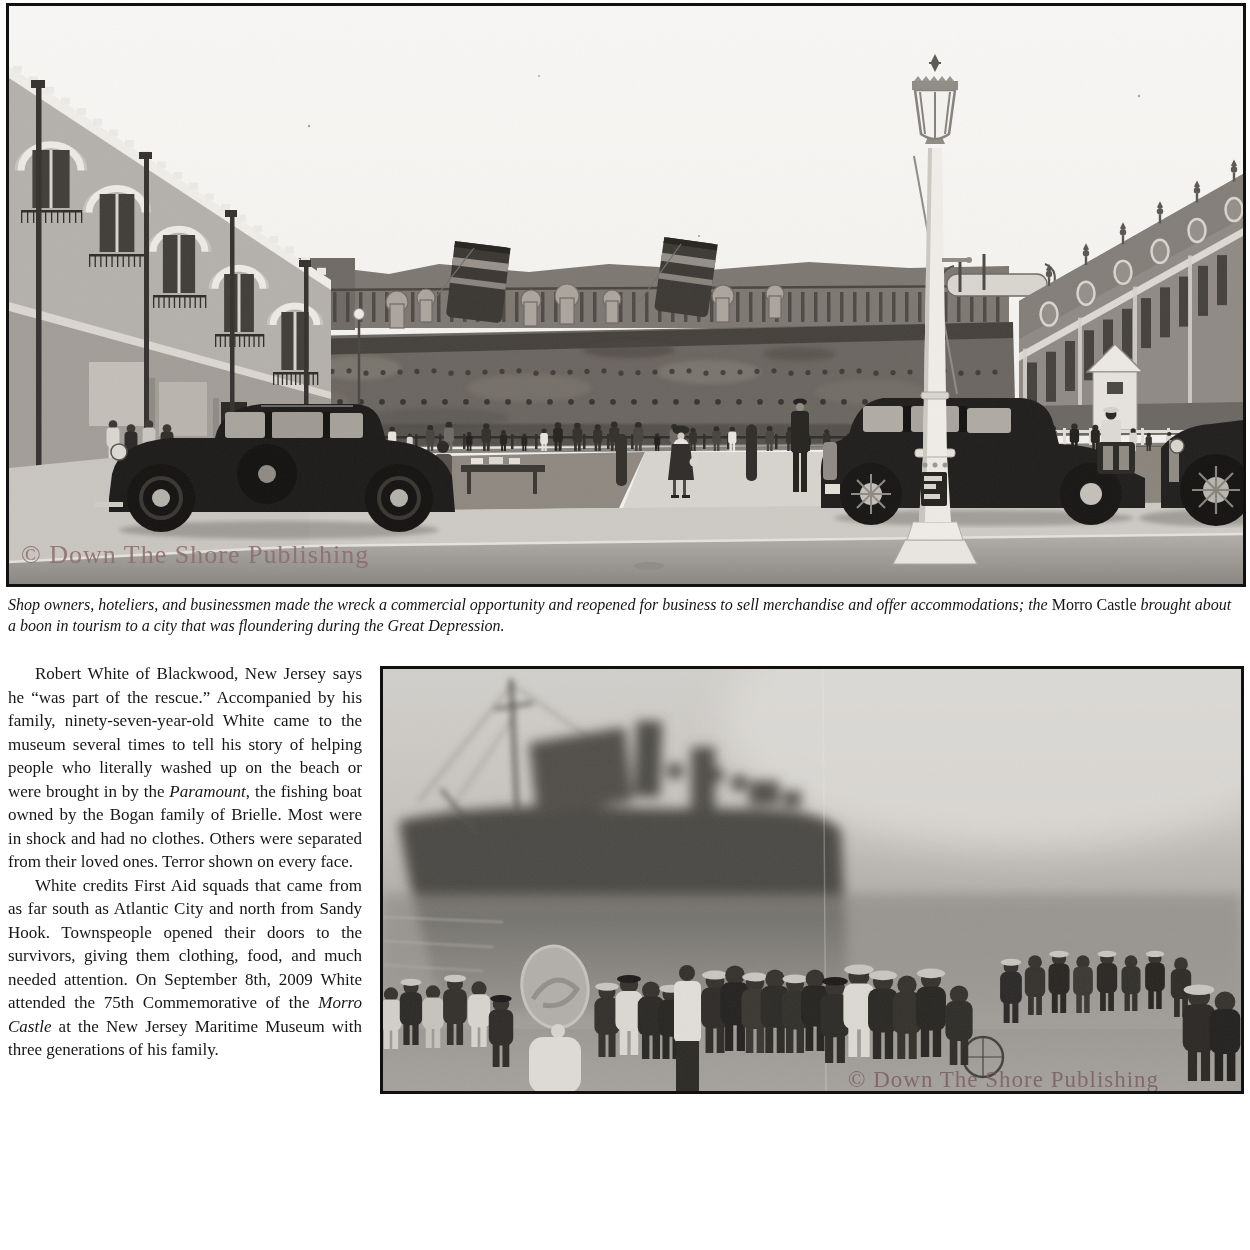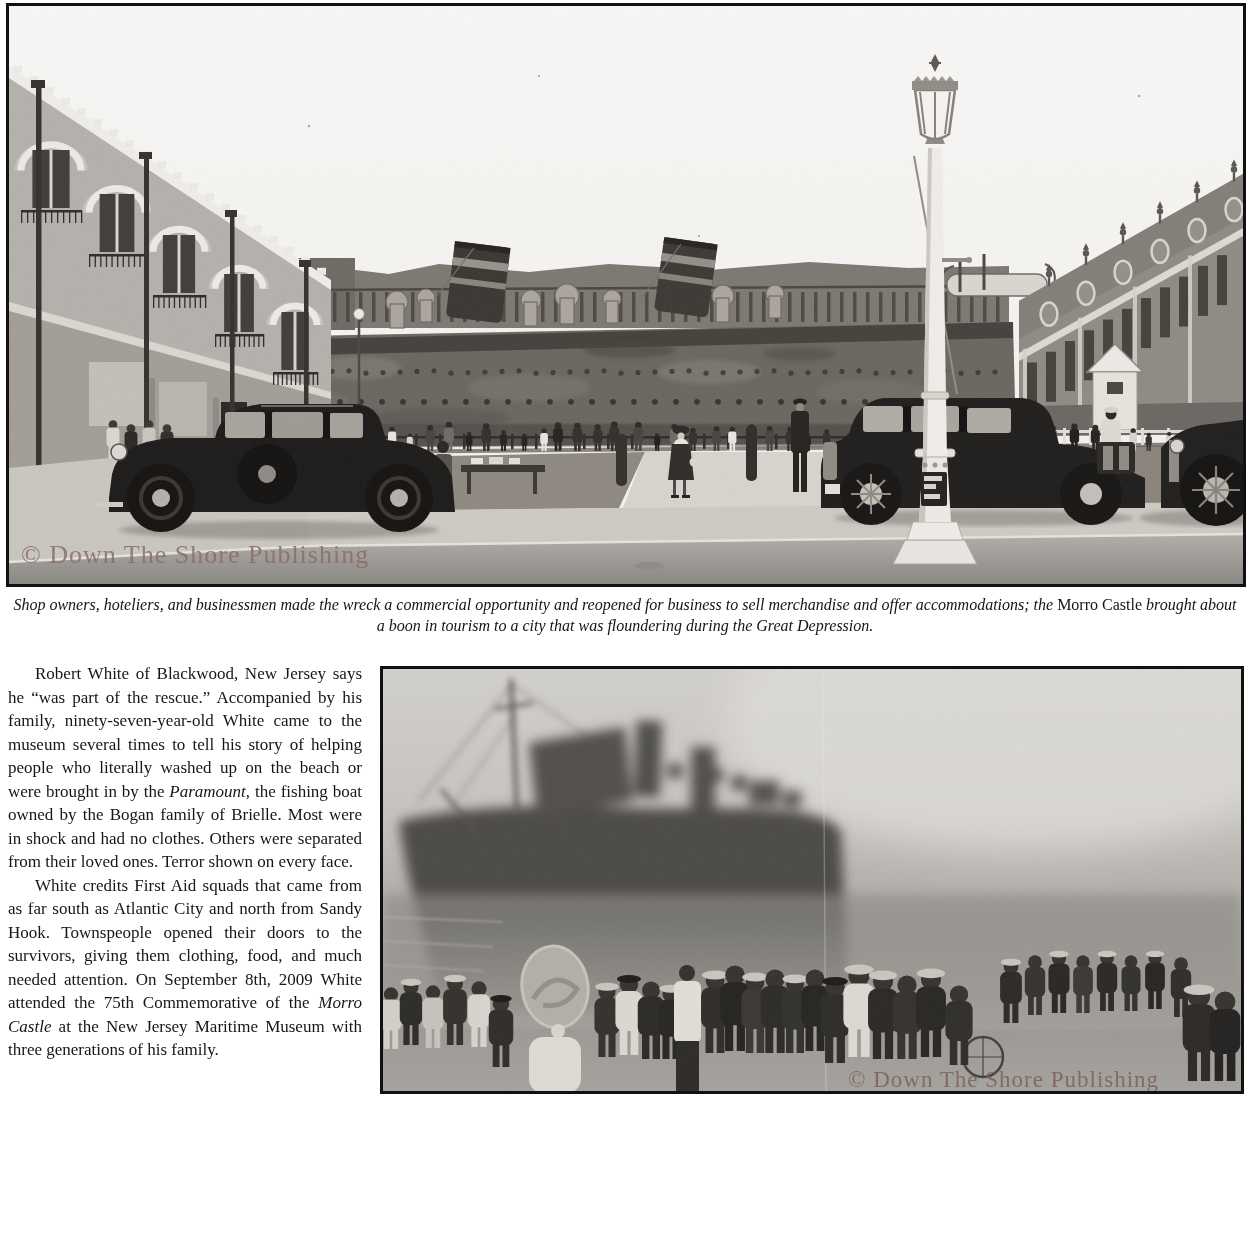--- a/index.html
+++ b/index.html
@@ -5,21 +5,21 @@
   html,body{margin:0;padding:0;background:#ffffff;}
   .page{position:relative;width:1250px;height:1250px;background:#ffffff;overflow:hidden;
         font-family:"Liberation Serif", serif;color:#1c1c1c;padding-left:34px;}
   .photo{position:absolute;border:3px solid #111111;background:#f6f5f3;overflow:hidden;box-sizing:border-box;}
   .photo svg{display:block;width:100%;height:100%;}
   #top-photo{left:6px;top:3px;width:1240px;height:584px;}
   #bottom-photo{left:380px;top:666px;width:864px;height:428px;}
   .watermark{position:absolute;font-family:"Liberation Serif",serif;letter-spacing:1px;pointer-events:none;}
   #wm-top{left:12px;bottom:14px;font-size:26px;color:#8b6c6c;opacity:.85;}
   #wm-bottom{left:465px;top:398px;font-size:23px;color:#7a5c5c;opacity:.8;}
-  .caption{position:absolute;left:8px;top:594px;width:1234px;text-align:center;
+  .caption{position:absolute;left:8px;top:594px;width:1234px;text-align:left;
            font-size:16px;line-height:21px;color:#141414;}
   .article{position:absolute;left:8px;top:662px;width:354px;font-size:17px;line-height:23.5px;
            text-align:justify;color:#161616;}
   .article p{margin:0;text-indent:27px;hyphens:manual;}
   .seg-i{font-style:italic;}
   .seg-r{font-style:normal;}
 </style>
 </head>
 <body>
 

